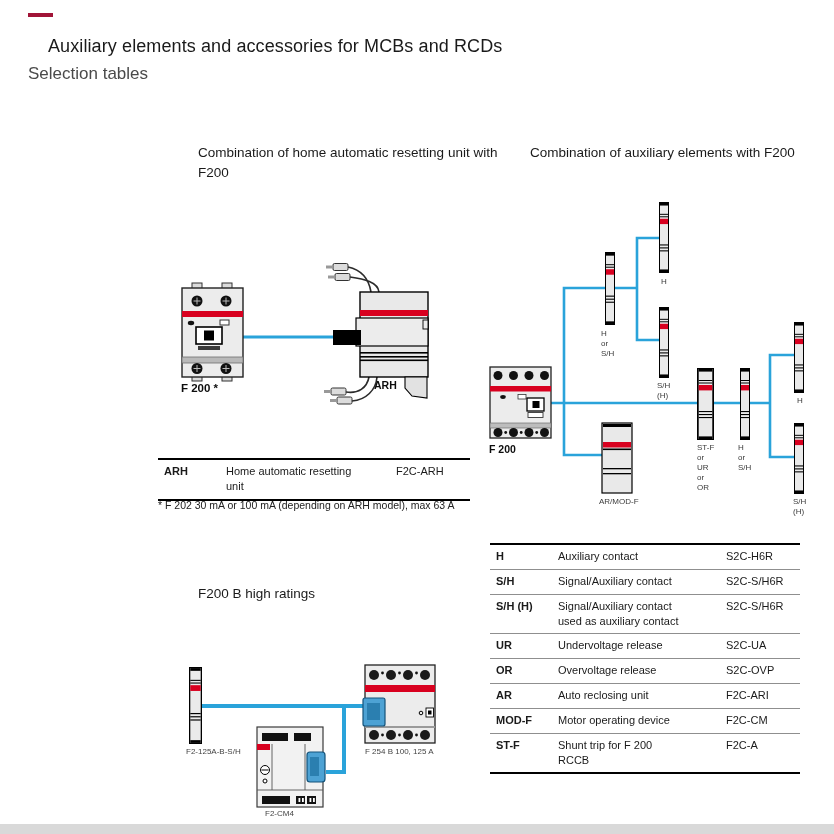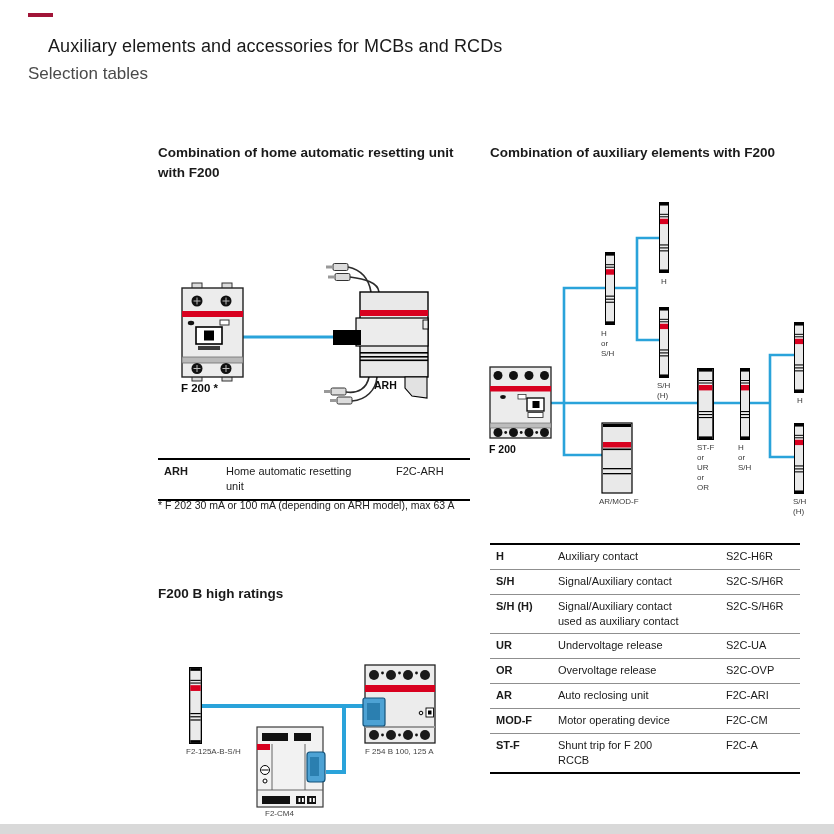--- a/index.html
+++ b/index.html
@@ -4,21 +4,21 @@
 <style>
   html,body{margin:0;padding:0;}
   body{
     width:834px;height:834px;position:relative;background:#fff;
     font-family:"Liberation Sans", sans-serif;color:#1a1a1a;overflow:hidden;
   }
   .abs{position:absolute;}
   .dash{position:absolute;left:28px;top:13px;width:25px;height:4px;background:#a11437;}
   .title{position:absolute;left:28px;top:36px;font-size:18px;font-weight:normal;letter-spacing:.1px;margin-left:20px;}
   .subtitle{position:absolute;left:28px;top:64px;font-size:17px;font-weight:400;color:#4a4a4a;}
-  .h3{position:absolute;font-size:13.5px;font-weight:bold;color:#1a1a1a;line-height:1.45;}
+  .h3{position:absolute;font-size:13.5px;font-weight:normal;color:#1a1a1a;line-height:1.45;margin-left:40px;}
   .tbl{position:absolute;border-top:2px solid #000;border-bottom:2px solid #000;}
   .trow{display:flex;align-items:flex-start;padding:4px 2px 5px 6px;border-top:1px solid #8f8f8f;font-size:11px;line-height:1.35;}
   .trow:first-child{border-top:none;}
   .c1{width:62px;font-weight:bold;flex-shrink:0;}
   .c2{flex:1;padding-right:24px;}
   .c3{width:72px;flex-shrink:0;padding-left:16px;}
   .footnote{position:absolute;font-size:10.5px;color:#222;}
   .devlabel{position:absolute;font-weight:bold;font-size:10.5px;color:#0d0d0d;text-align:right;}
   .dlabel{position:absolute;font-size:8px;line-height:1.25;color:#3a3a3a;white-space:pre-line;}
   .cap{position:absolute;font-size:8px;color:#444;white-space:nowrap;}

